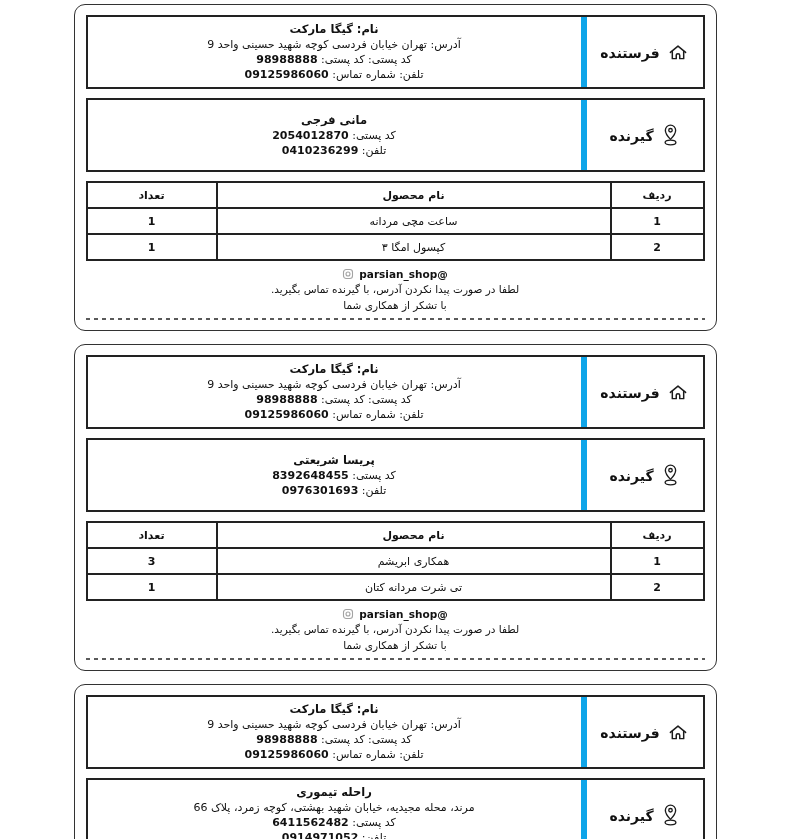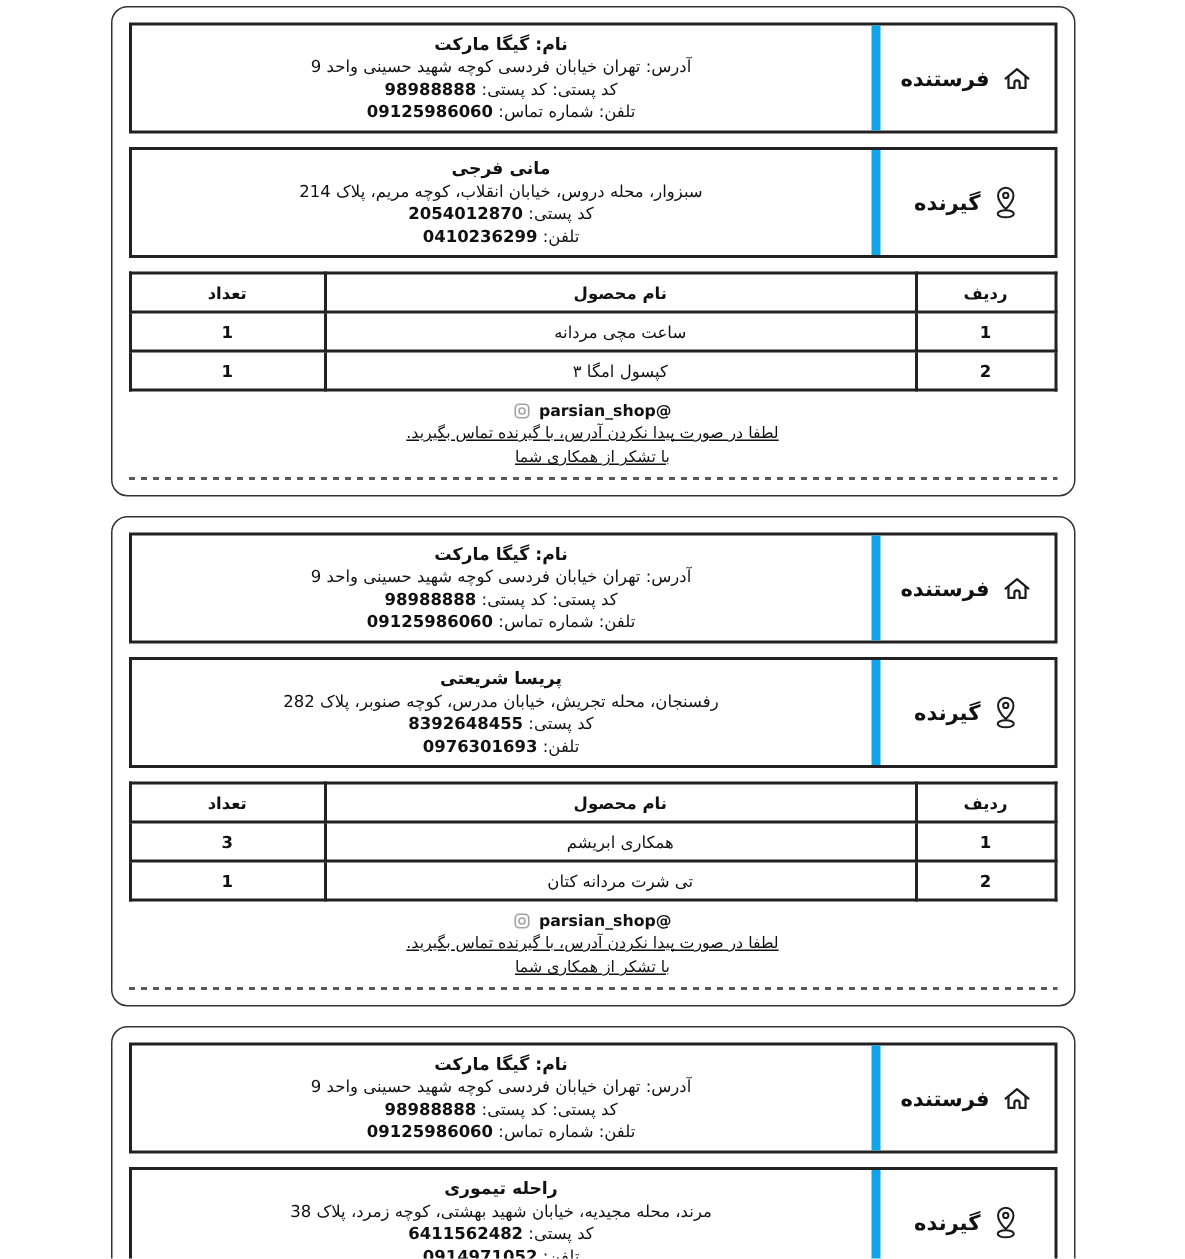--- a/index.html
+++ b/index.html
@@ -20,21 +20,21 @@
   .content-cell .name { font-weight:bold; font-size:11.5px; }
   .num { font-weight:bold; }
   table { width:100%; border-collapse:collapse; direction:rtl; }
   th, td { border:2px solid #222; text-align:center; font-size:11px;
     padding:3px 4px; height:26px; }
   th { font-weight:bold; }
   col.c-row { width:93px; } col.c-qty { width:130px; }
   .footer { text-align:center; margin-top:7px; direction:rtl; }
   .handle-line { display:flex; align-items:center; justify-content:center; gap:5px;
     font-size:10.5px; font-weight:bold; direction:rtl; }
-  .note { font-size:10.5px; line-height:14px; margin-top:2px;text-decoration:underline; }
+  .note { font-size:10.5px; line-height:14px; margin-top:2px; }
   .dash-sep { margin-top:6px; height:2px;
     background:repeating-linear-gradient(to right,#5a5a5a 0 4px,transparent 4px 8px); }
   svg { display:block; }
 </style>
 </head>
 <body>
 
 <div class="page">
   <div class="card">
 
@@ -62,21 +62,20 @@
           <svg width="19" height="26" viewBox="0 0 24 30" fill="none" stroke="#1c1c1c" stroke-width="1.7" stroke-linecap="round" stroke-linejoin="round">
             <ellipse cx="12" cy="24.5" rx="6.8" ry="3"></ellipse>
             <path d="M12 2.5 C8.4 2.5 5.5 5.4 5.5 9 c0 5 6.5 11.5 6.5 11.5 s6.5 -6.5 6.5 -11.5 c0 -3.6 -2.9 -6.5 -6.5 -6.5 Z" fill="#fff"></path>
             <circle cx="12" cy="9" r="2.2"></circle>
           </svg>
         </span>
         <span class="txt">گیرنده</span>
       </div>
       <div class="content-cell">
         <div class="name">مانی فرجی</div>
-        <div>سبزوار، محله دروس، خیابان انقلاب، کوچه مریم، پلاک 214</div>
         <div><span>کد پستی:</span> <span class="num">2054012870</span></div>
         <div><span>تلفن:</span> <span class="num">0410236299</span></div>
       </div>
     </div>
 
     <table>
       <colgroup>
           <col class="c-row">
           <col class="c-product">
           <col class="c-qty">
@@ -147,21 +146,20 @@
           <svg width="19" height="26" viewBox="0 0 24 30" fill="none" stroke="#1c1c1c" stroke-width="1.7" stroke-linecap="round" stroke-linejoin="round">
             <ellipse cx="12" cy="24.5" rx="6.8" ry="3"></ellipse>
             <path d="M12 2.5 C8.4 2.5 5.5 5.4 5.5 9 c0 5 6.5 11.5 6.5 11.5 s6.5 -6.5 6.5 -11.5 c0 -3.6 -2.9 -6.5 -6.5 -6.5 Z" fill="#fff"></path>
             <circle cx="12" cy="9" r="2.2"></circle>
           </svg>
         </span>
         <span class="txt">گیرنده</span>
       </div>
       <div class="content-cell">
         <div class="name">پریسا شریعتی</div>
-        <div>رفسنجان، محله تجریش، خیابان مدرس، کوچه صنوبر، پلاک 282</div>
         <div><span>کد پستی:</span> <span class="num">8392648455</span></div>
         <div><span>تلفن:</span> <span class="num">0976301693</span></div>
       </div>
     </div>
 
     <table>
       <colgroup>
           <col class="c-row">
           <col class="c-product">
           <col class="c-qty">
@@ -232,20 +230,20 @@
           <svg width="19" height="26" viewBox="0 0 24 30" fill="none" stroke="#1c1c1c" stroke-width="1.7" stroke-linecap="round" stroke-linejoin="round">
             <ellipse cx="12" cy="24.5" rx="6.8" ry="3"></ellipse>
             <path d="M12 2.5 C8.4 2.5 5.5 5.4 5.5 9 c0 5 6.5 11.5 6.5 11.5 s6.5 -6.5 6.5 -11.5 c0 -3.6 -2.9 -6.5 -6.5 -6.5 Z" fill="#fff"></path>
             <circle cx="12" cy="9" r="2.2"></circle>
           </svg>
         </span>
         <span class="txt">گیرنده</span>
       </div>
       <div class="content-cell">
         <div class="name">راحله تیموری</div>
-        <div>مرند، محله مجیدیه، خیابان شهید بهشتی، کوچه زمرد، پلاک 38</div>
+        <div>مرند، محله مجیدیه، خیابان شهید بهشتی، کوچه زمرد، پلاک 66</div>
         <div><span>کد پستی:</span> <span class="num">6411562482</span></div>
         <div><span>تلفن:</span> <span class="num">0914971052</span></div>
       </div>
     </div>
 
   </div>
 </div>
 
 </body></html>

